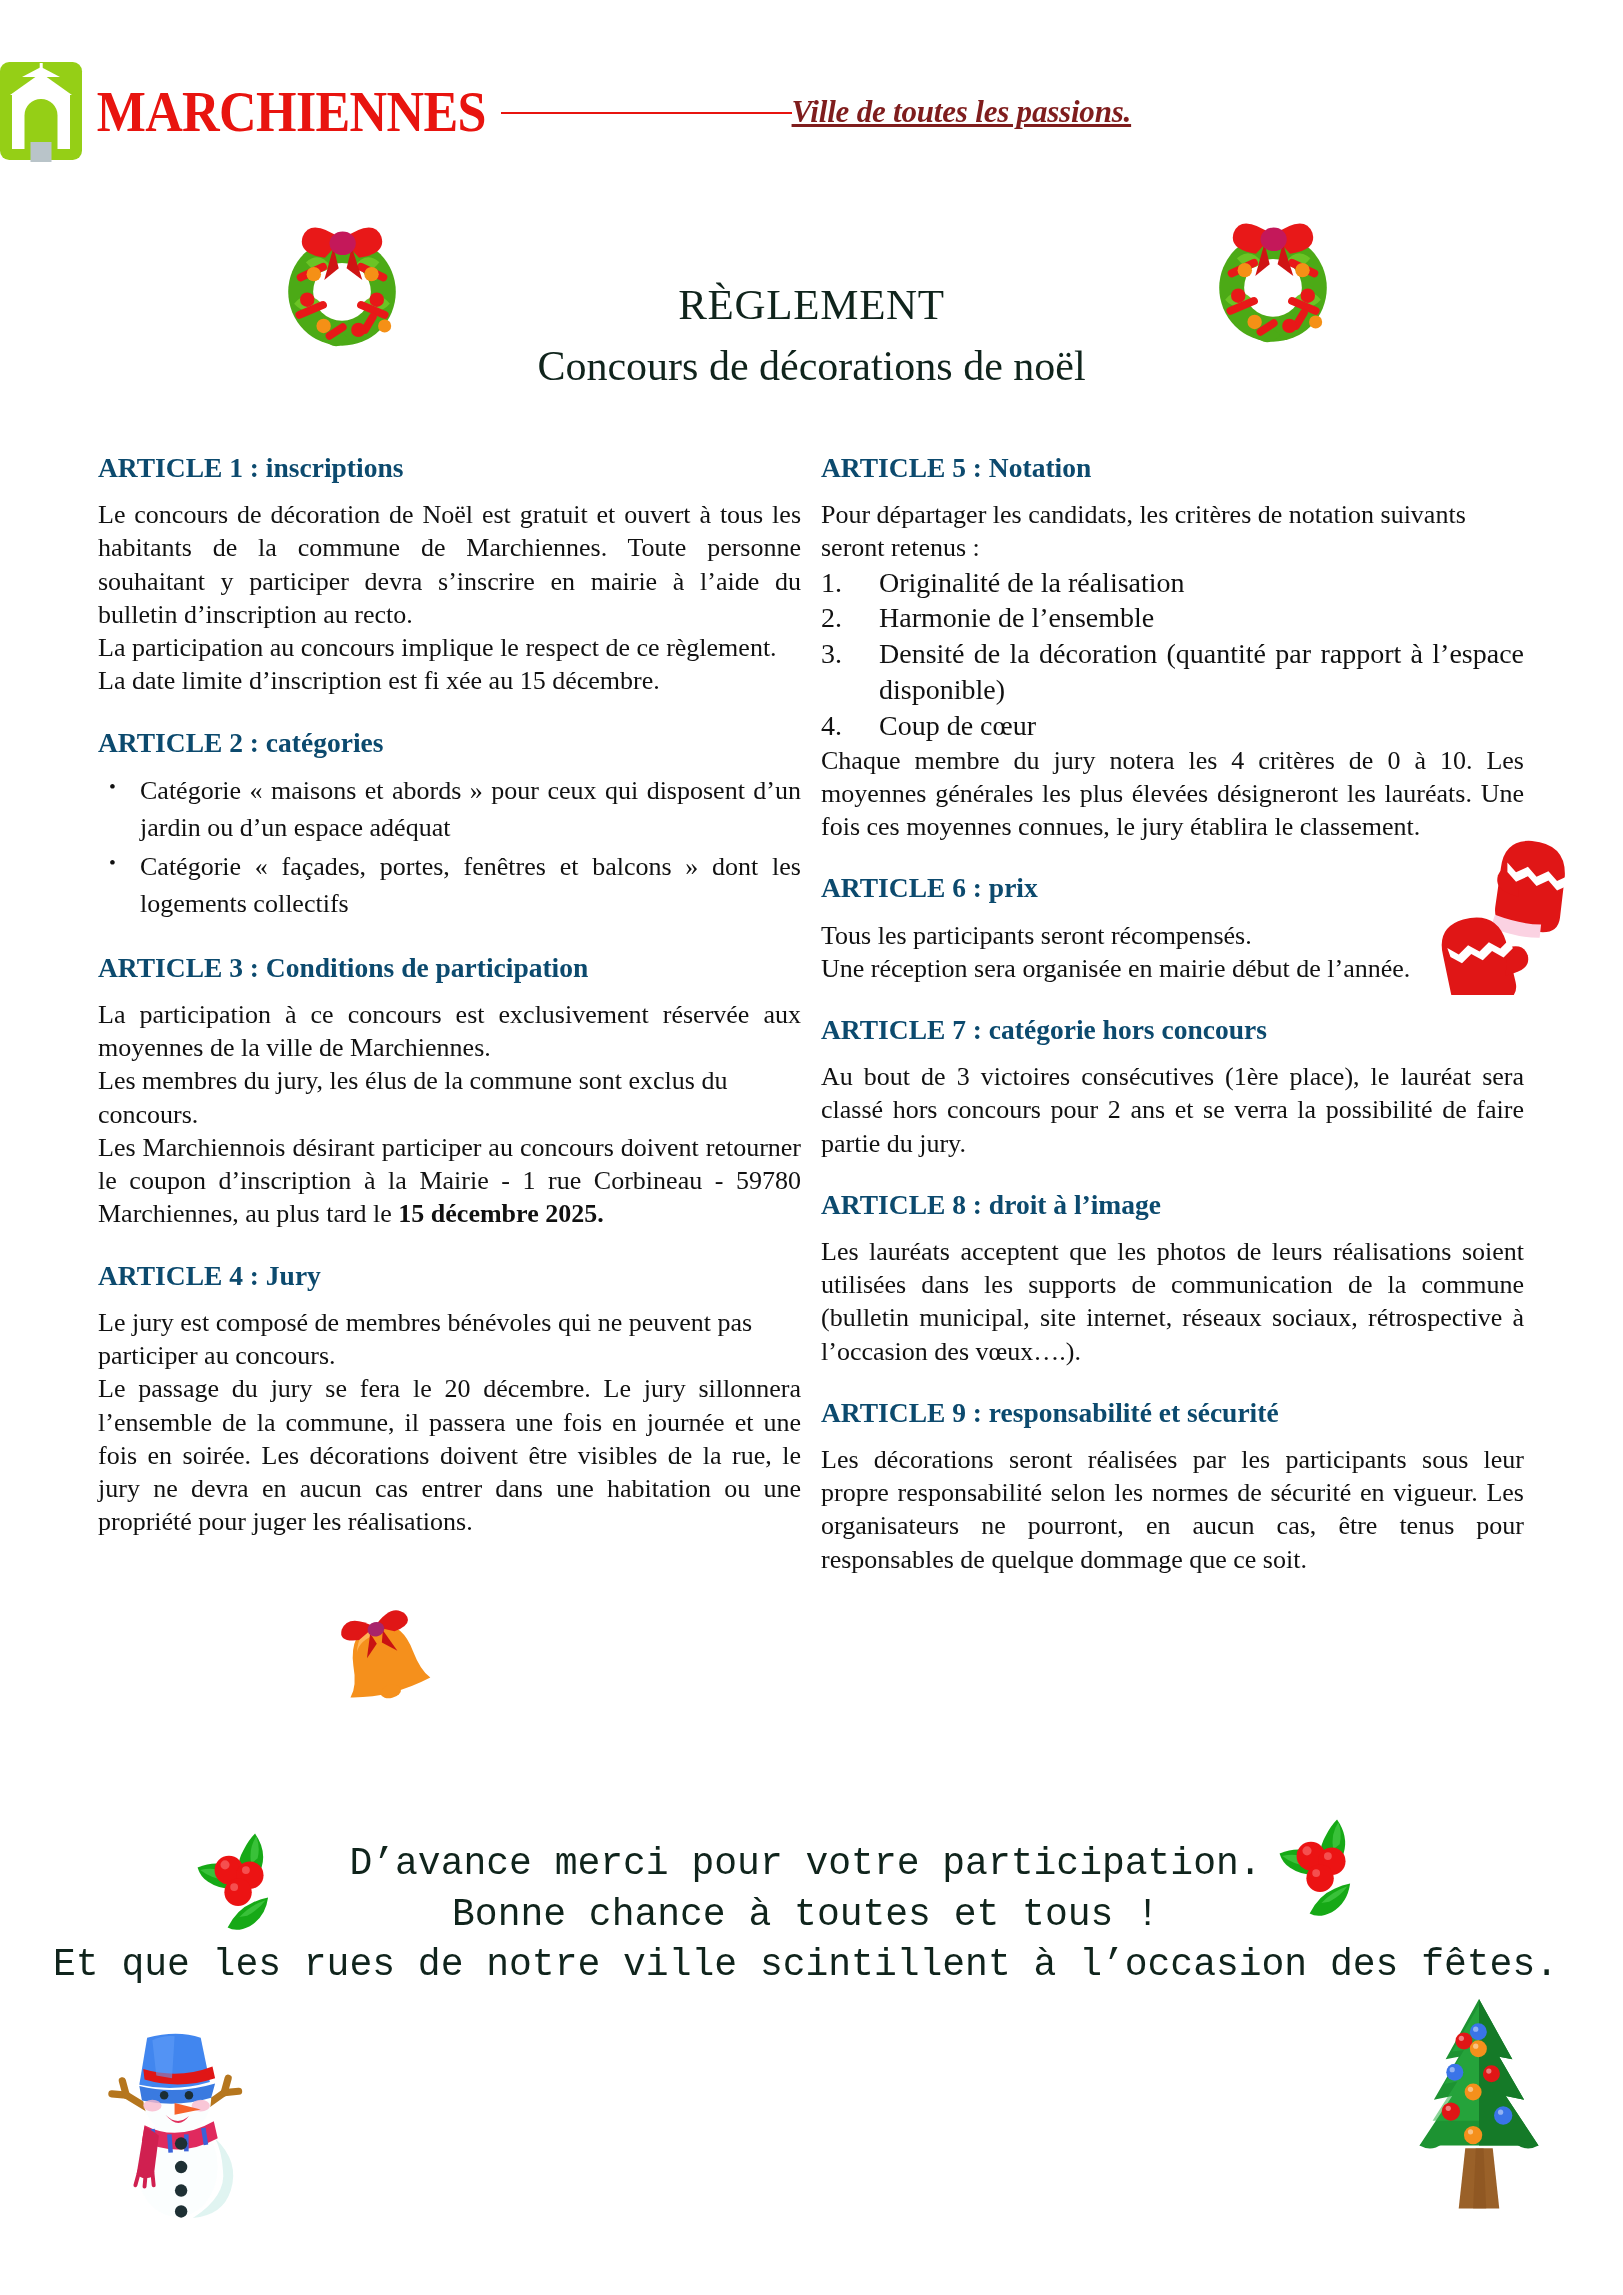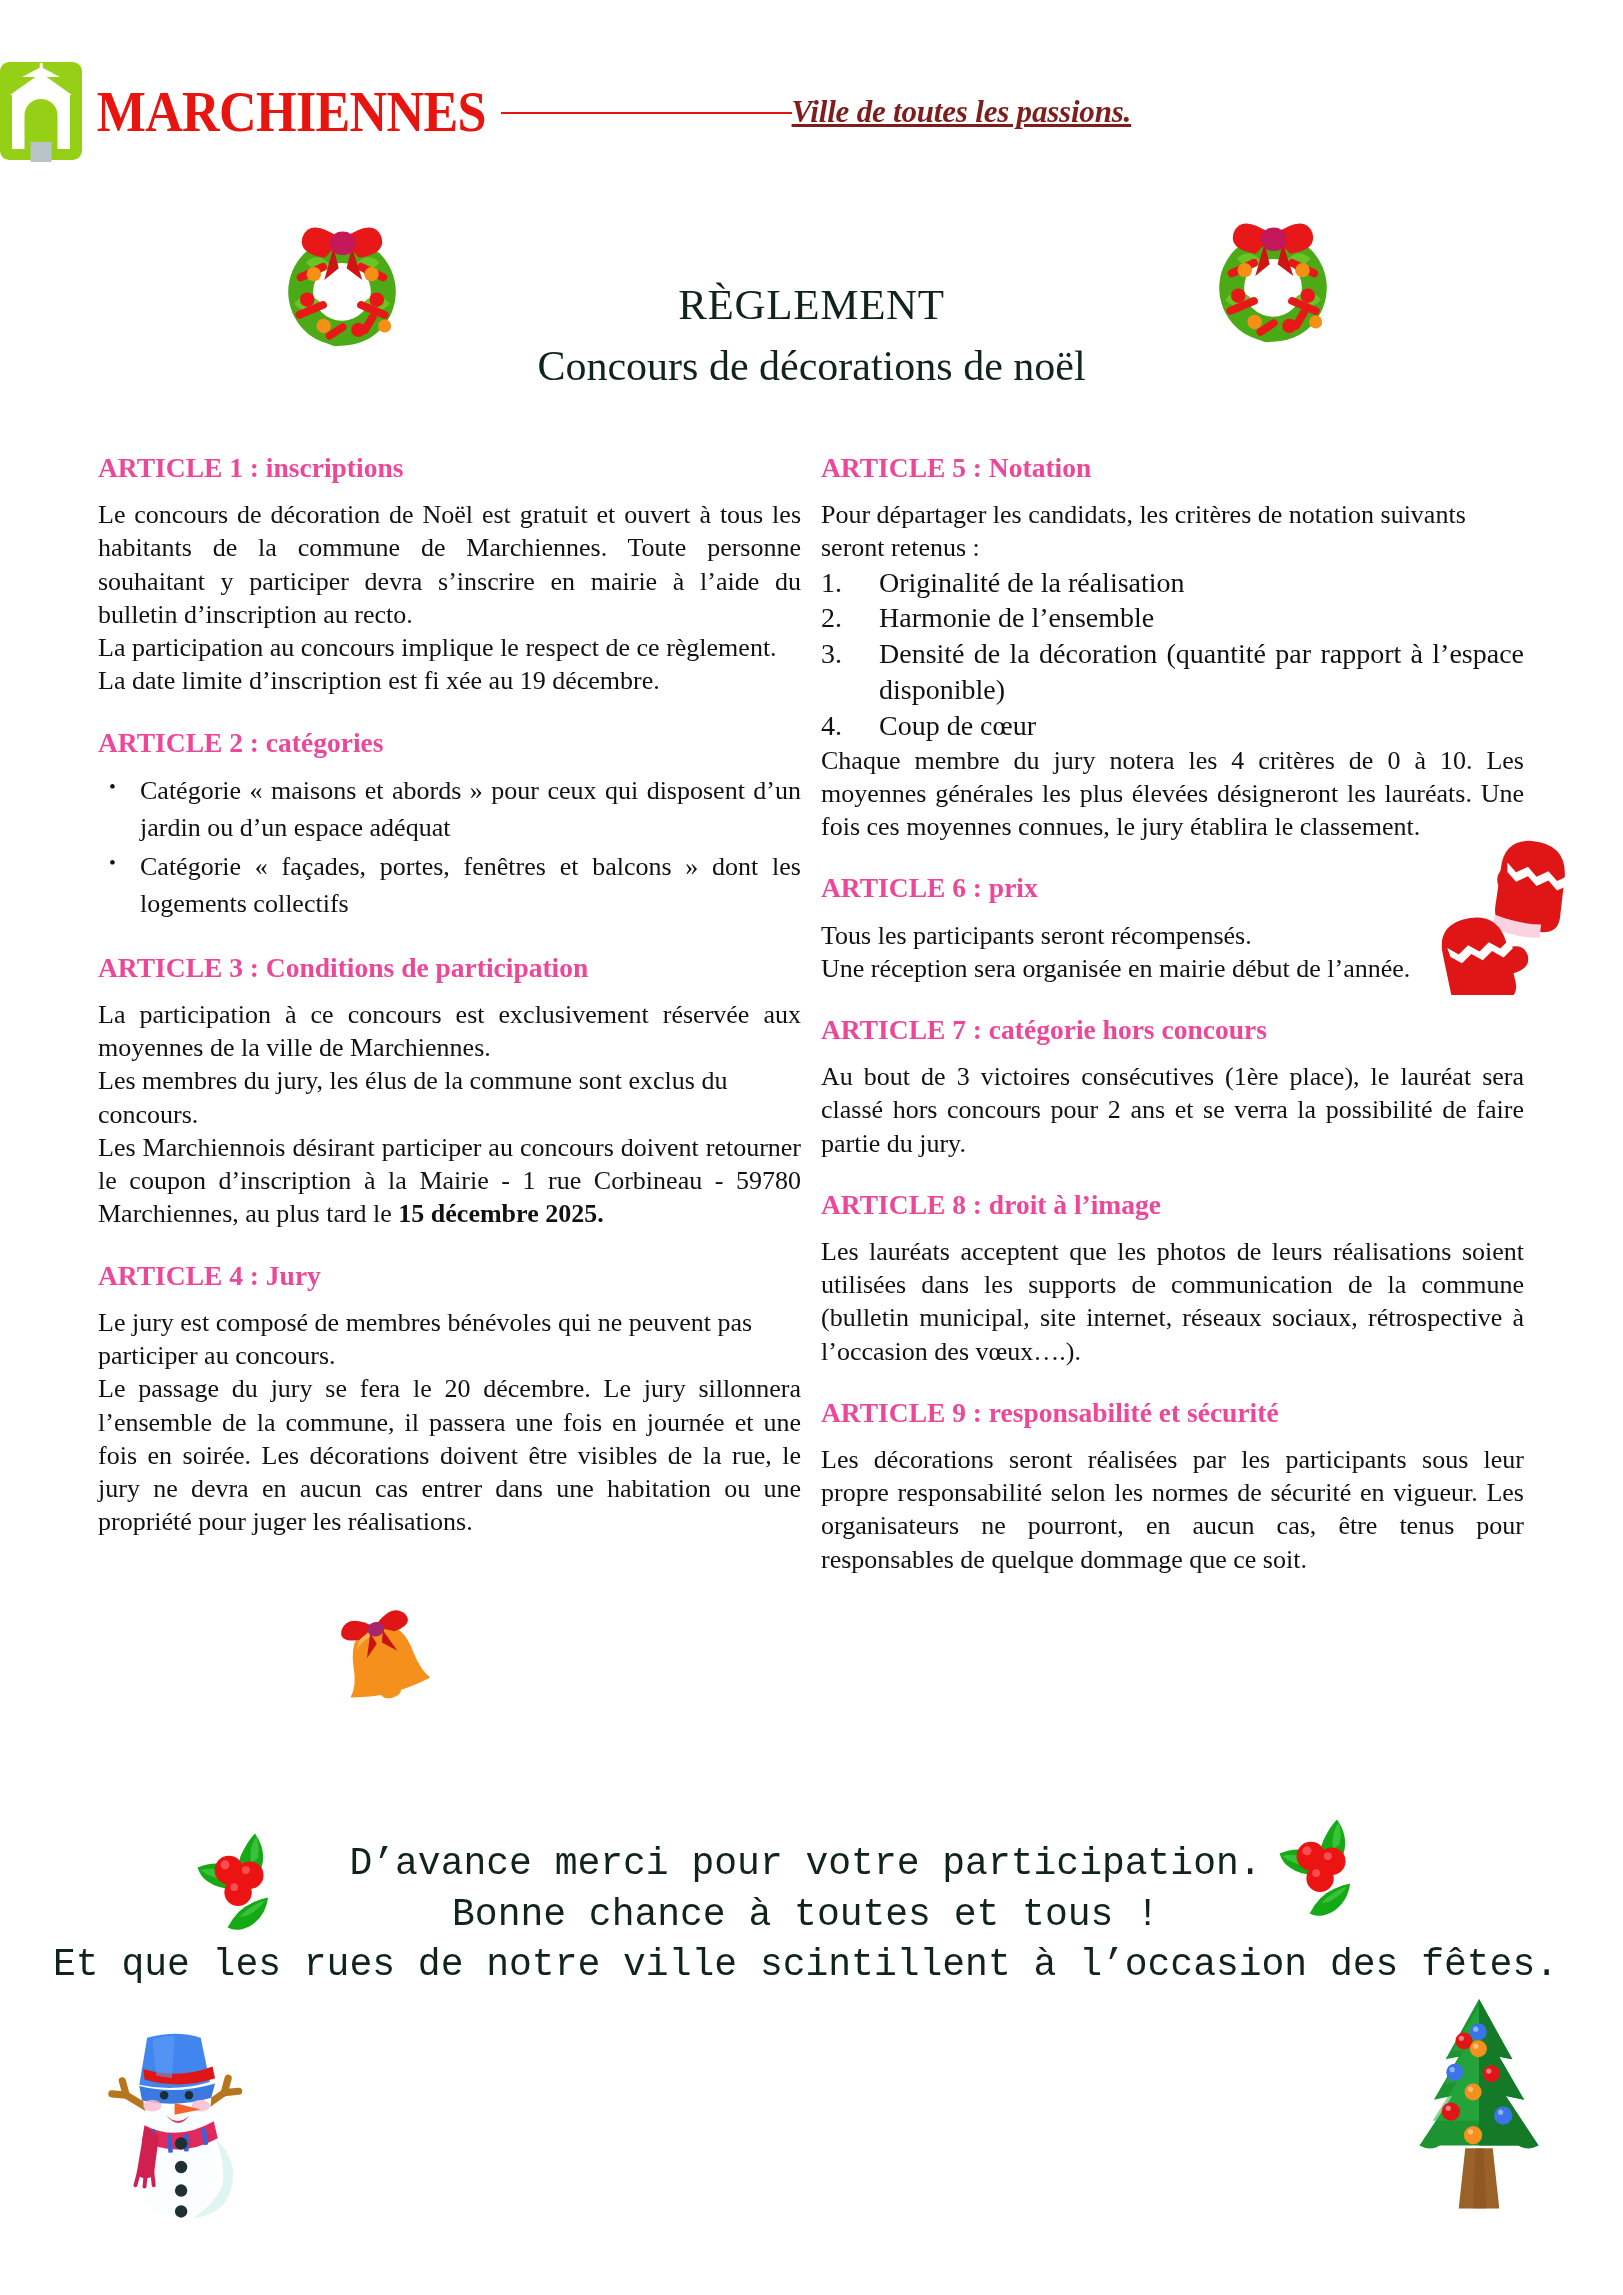--- a/index.html
+++ b/index.html
@@ -130,21 +130,21 @@
     position: absolute;
     top: 452px;
     width: 703px;
   }
   .col-left  { left: 98px; }
   .col-right { left: 821px; }
 
   .art-h {
     font-size: 27.5px;
     font-weight: 700;
-    color: #ec4899;
+    color: #0c4a6e;
     margin: 0 0 14.4px 0;
     line-height: 1.15;
   }
 
   p.body, li.body {
     font-size: 26px;
     line-height: 1.28;
     margin: 0;
     text-align: justify;
     text-justify: inter-word;
@@ -240,21 +240,21 @@
 
 <div class="doc-title">RÈGLEMENT</div>
 <div class="doc-subtitle">Concours de décorations de noël</div>
 
 <div class="col col-left">
 
   <h2 class="art-h">ARTICLE 1 : inscriptions</h2>
   <div class="blk">
     <p class="body">Le concours de décoration de Noël est gratuit et ouvert à tous les habitants de la commune de Marchiennes. Toute personne souhaitant y participer devra s’inscrire en mairie à l’aide du bulletin d’inscription au recto.</p>
     <p class="body nojust">La participation au concours implique le respect de ce règlement.</p>
-    <p class="body nojust">La date limite d’inscription est fi xée au 19 décembre.</p>
+    <p class="body nojust">La date limite d’inscription est fi xée au 15 décembre.</p>
   </div>
 
   <h2 class="art-h">ARTICLE 2 : catégories</h2>
   <ul class="bullets">
     <li class="body">Catégorie « maisons et abords » pour ceux qui disposent d’un jardin ou d’un espace adéquat</li>
     <li class="body">Catégorie « façades, portes, fenêtres et balcons » dont les logements collectifs</li>
   </ul>
 
   <h2 class="art-h">ARTICLE 3 : Conditions de participation</h2>
   <div class="blk">

